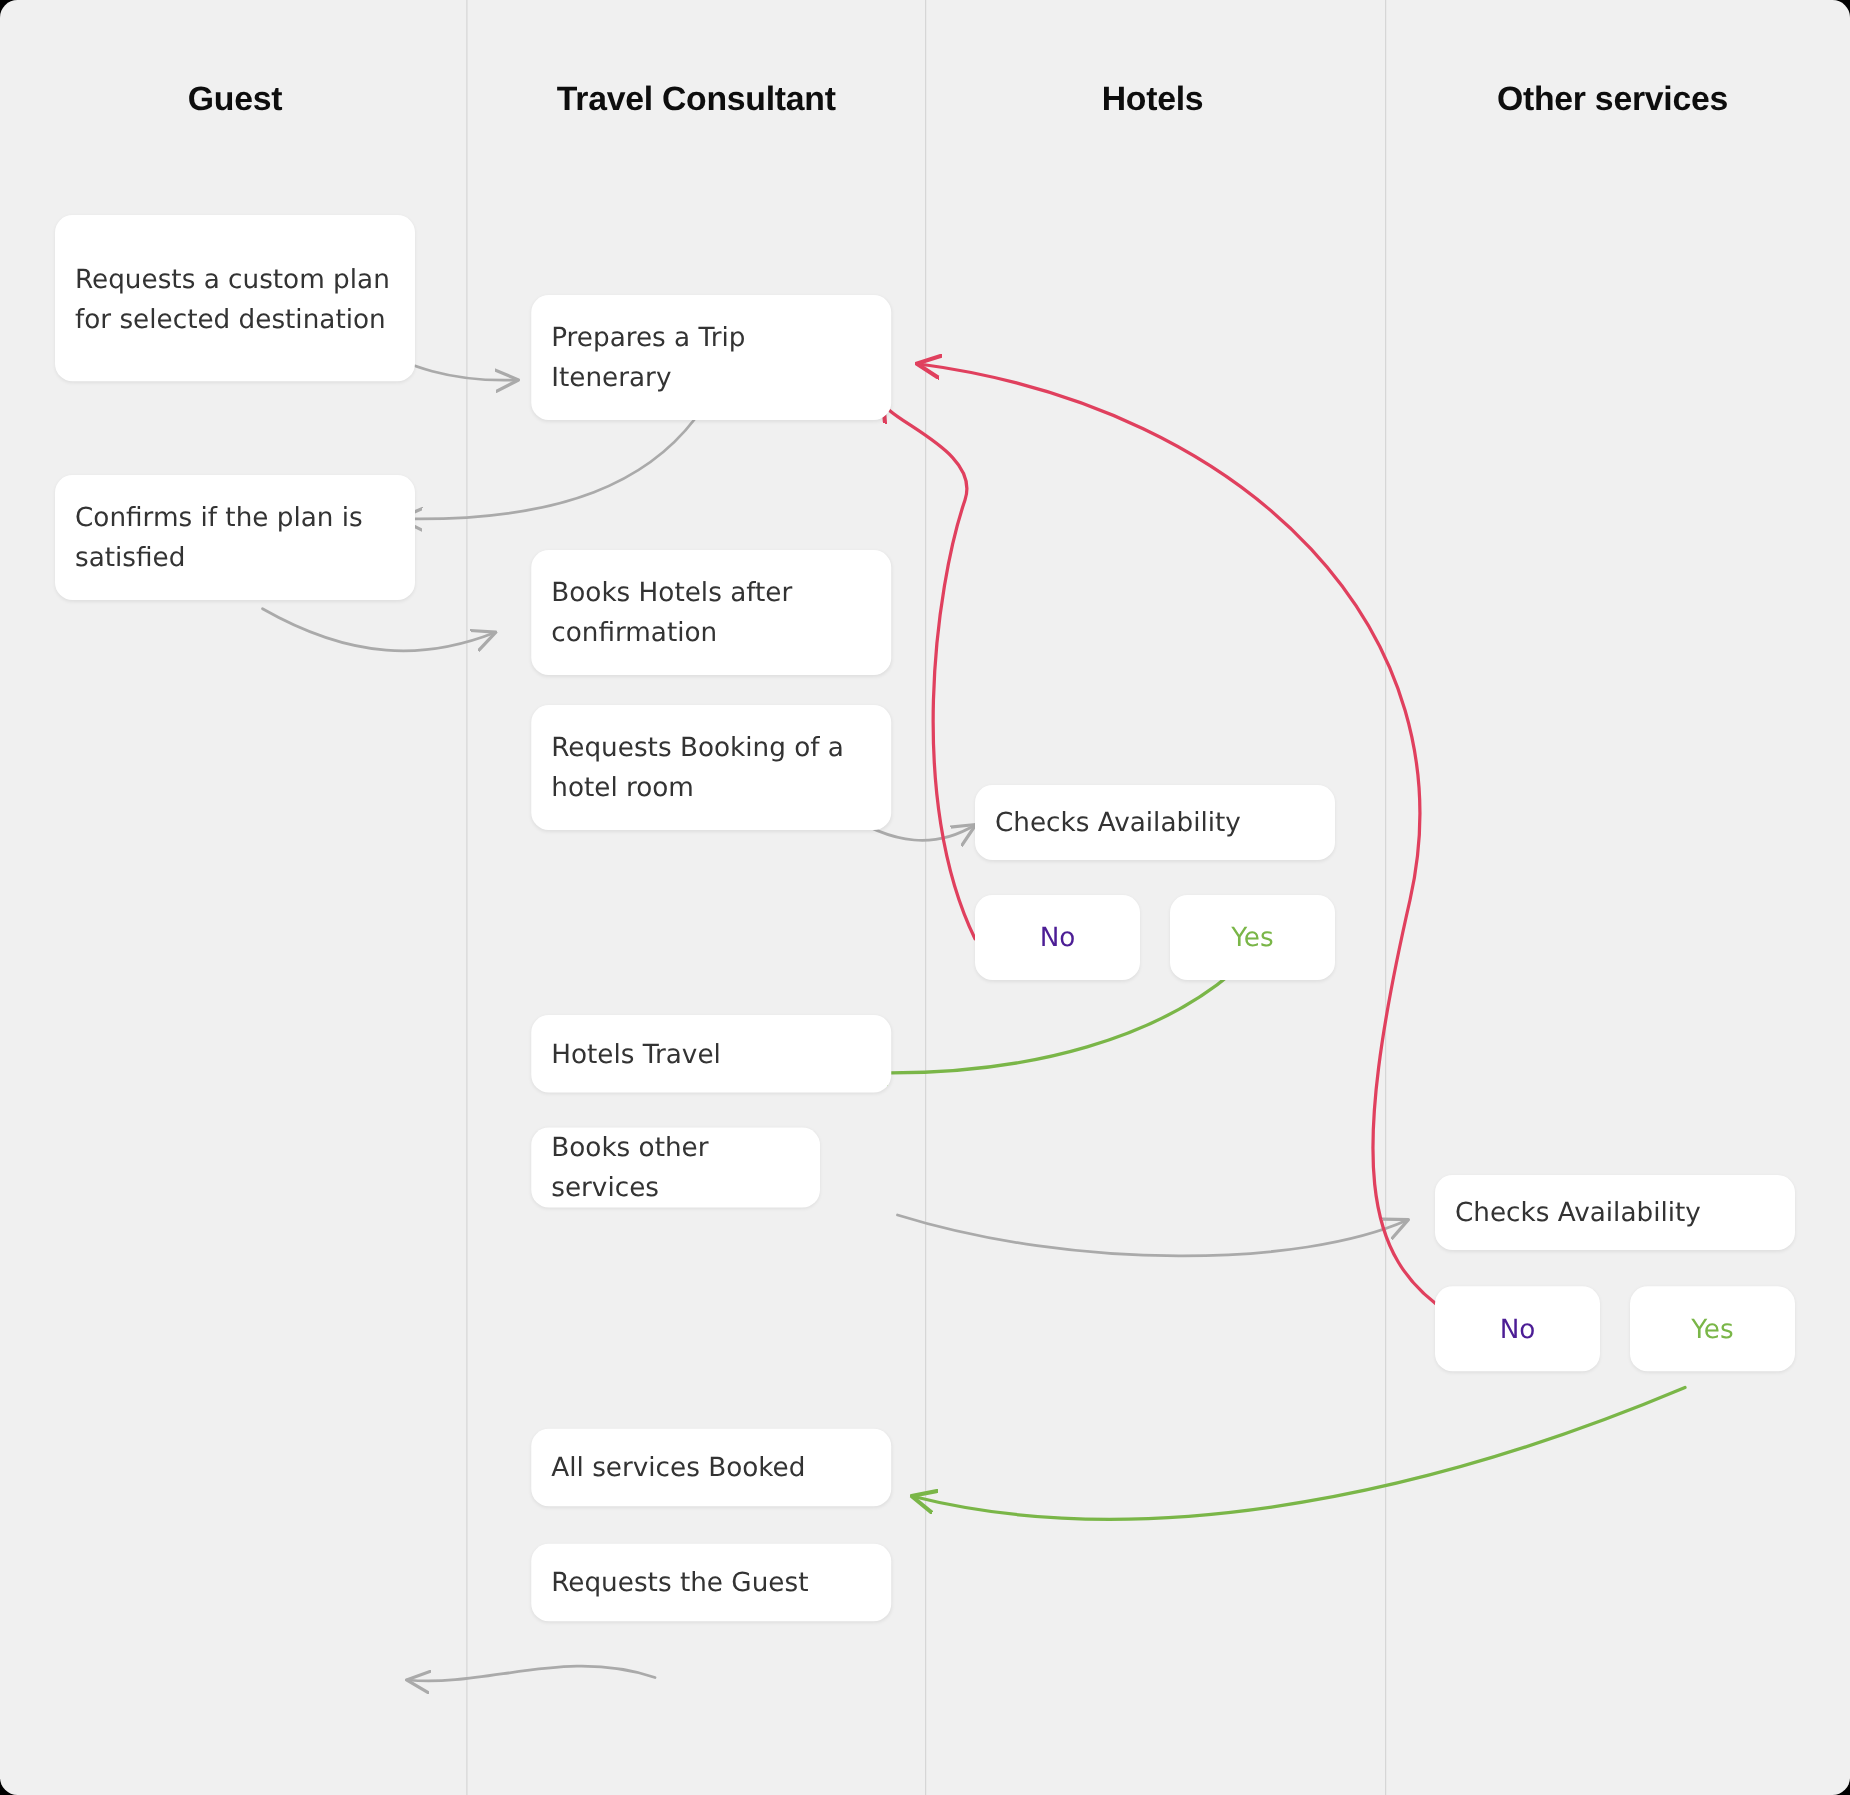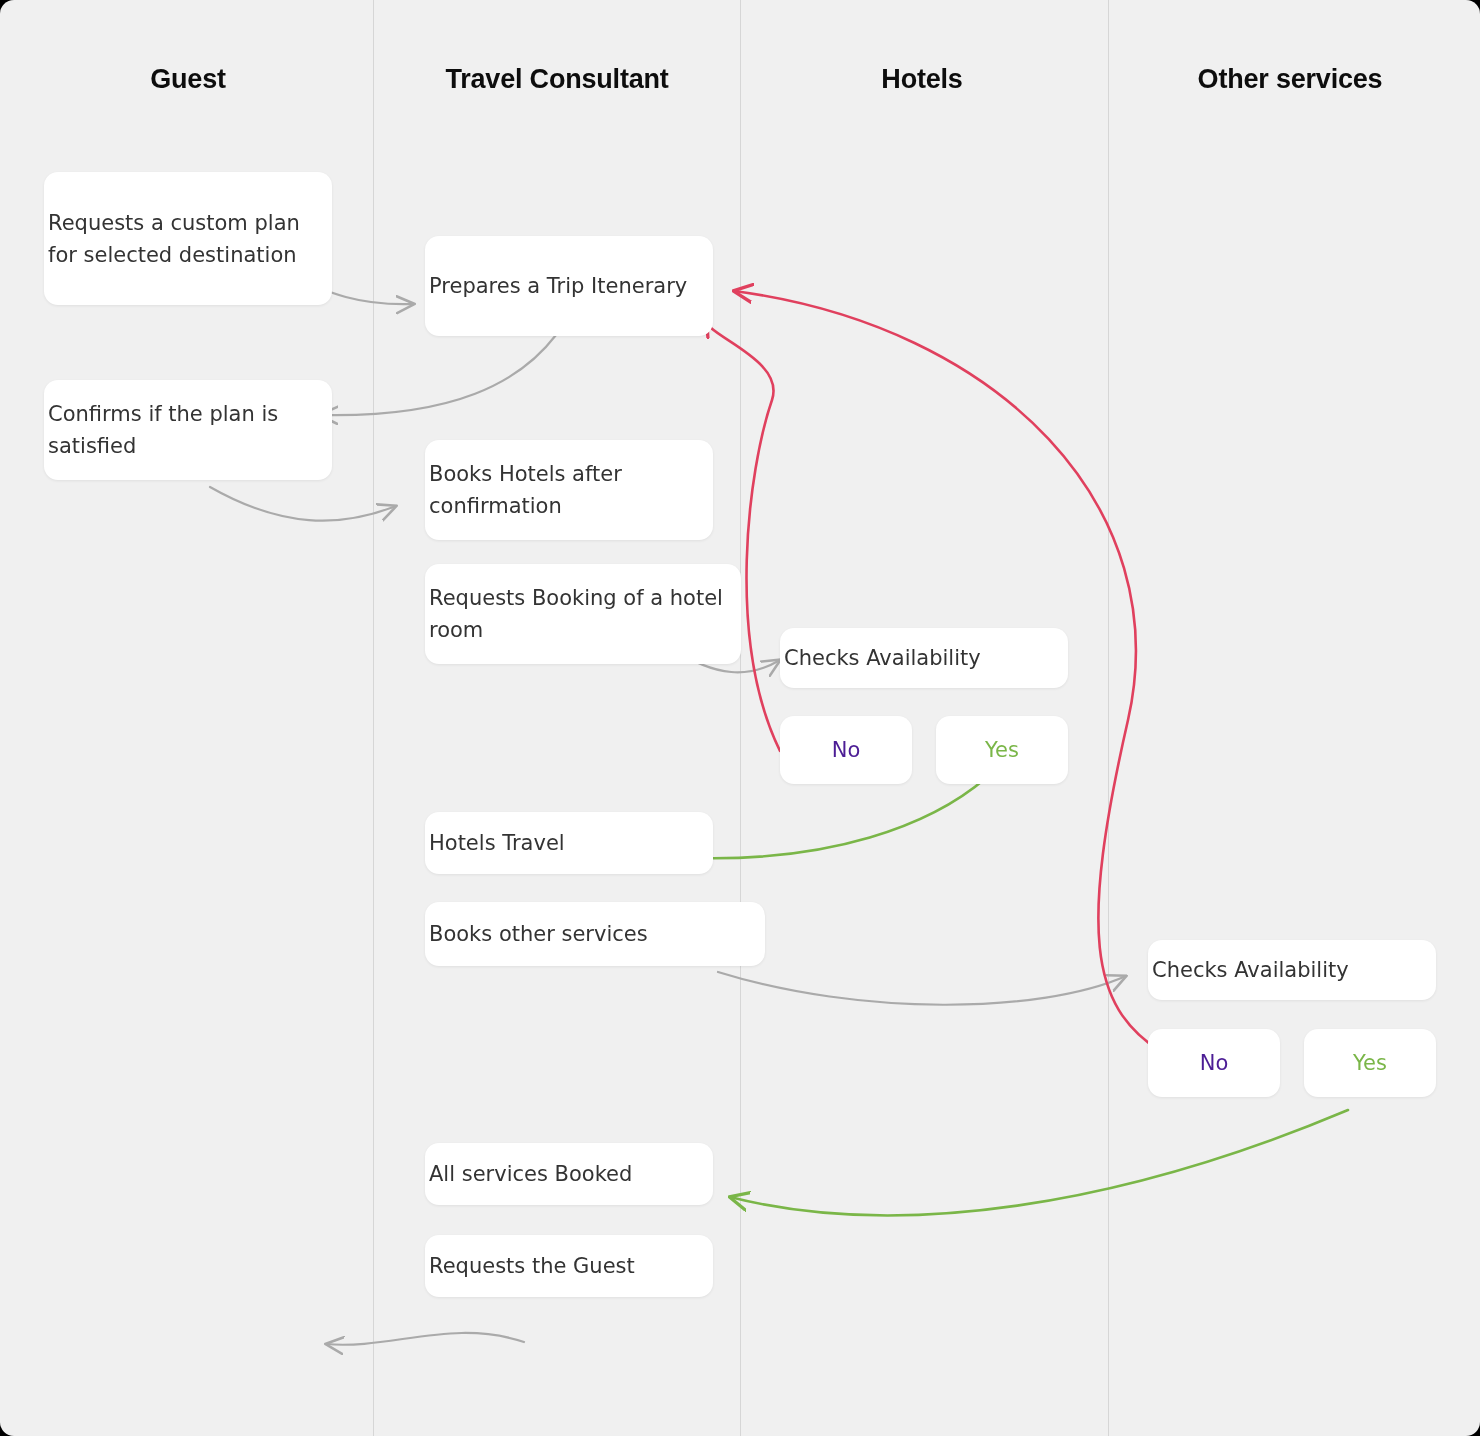--- a/index.html
+++ b/index.html
@@ -45,21 +45,21 @@
     background: #ffffff;
     border-radius: 14px;
     box-shadow: 0 1px 3px rgba(0,0,0,0.07);
     box-sizing: border-box;
     display: flex;
     align-items: center;
     font-family: "DejaVu Sans", sans-serif;
     font-size: 21px;
     line-height: 32px;
     color: #333333;
-    padding: 0 4px;
+    padding: 0 16px;
   }
   .card .card-text { display: block; }
   .decision {
     position: absolute;
     background: #ffffff;
     border-radius: 14px;
     box-shadow: 0 1px 3px rgba(0,0,0,0.07);
     box-sizing: border-box;
     display: flex;
     align-items: center;
@@ -136,41 +136,41 @@
   </div>
 
   <div class="card" style="left:44px;top:380px;width:288px;height:100px">
     <span class="card-text">Confirms if the plan is satisfied</span>
   </div>
 
   <div class="card" style="left:425px;top:440px;width:288px;height:100px">
     <span class="card-text">Books Hotels after confirmation</span>
   </div>
 
-  <div class="card" style="left:425px;top:564px;width:316px;height:100px">
+  <div class="card" style="left:425px;top:564px;width:288px;height:100px">
     <span class="card-text">Requests Booking of a hotel room</span>
   </div>
 
   <div class="card" style="left:780px;top:628px;width:288px;height:60px">
     <span class="card-text">Checks Availability</span>
   </div>
 
   <div class="decision no" style="left:780px;top:716px;width:132px;height:68px">
     <span>No</span>
   </div>
 
   <div class="decision yes" style="left:936px;top:716px;width:132px;height:68px">
     <span>Yes</span>
   </div>
 
   <div class="card" style="left:425px;top:812px;width:288px;height:62px">
     <span class="card-text">Hotels Travel</span>
   </div>
 
-  <div class="card" style="left:425px;top:902px;width:340px;height:64px">
+  <div class="card" style="left:425px;top:902px;width:231px;height:64px">
     <span class="card-text">Books other services</span>
   </div>
 
   <div class="card" style="left:1148px;top:940px;width:288px;height:60px">
     <span class="card-text">Checks Availability</span>
   </div>
 
   <div class="decision no" style="left:1148px;top:1029px;width:132px;height:68px">
     <span>No</span>
   </div>

